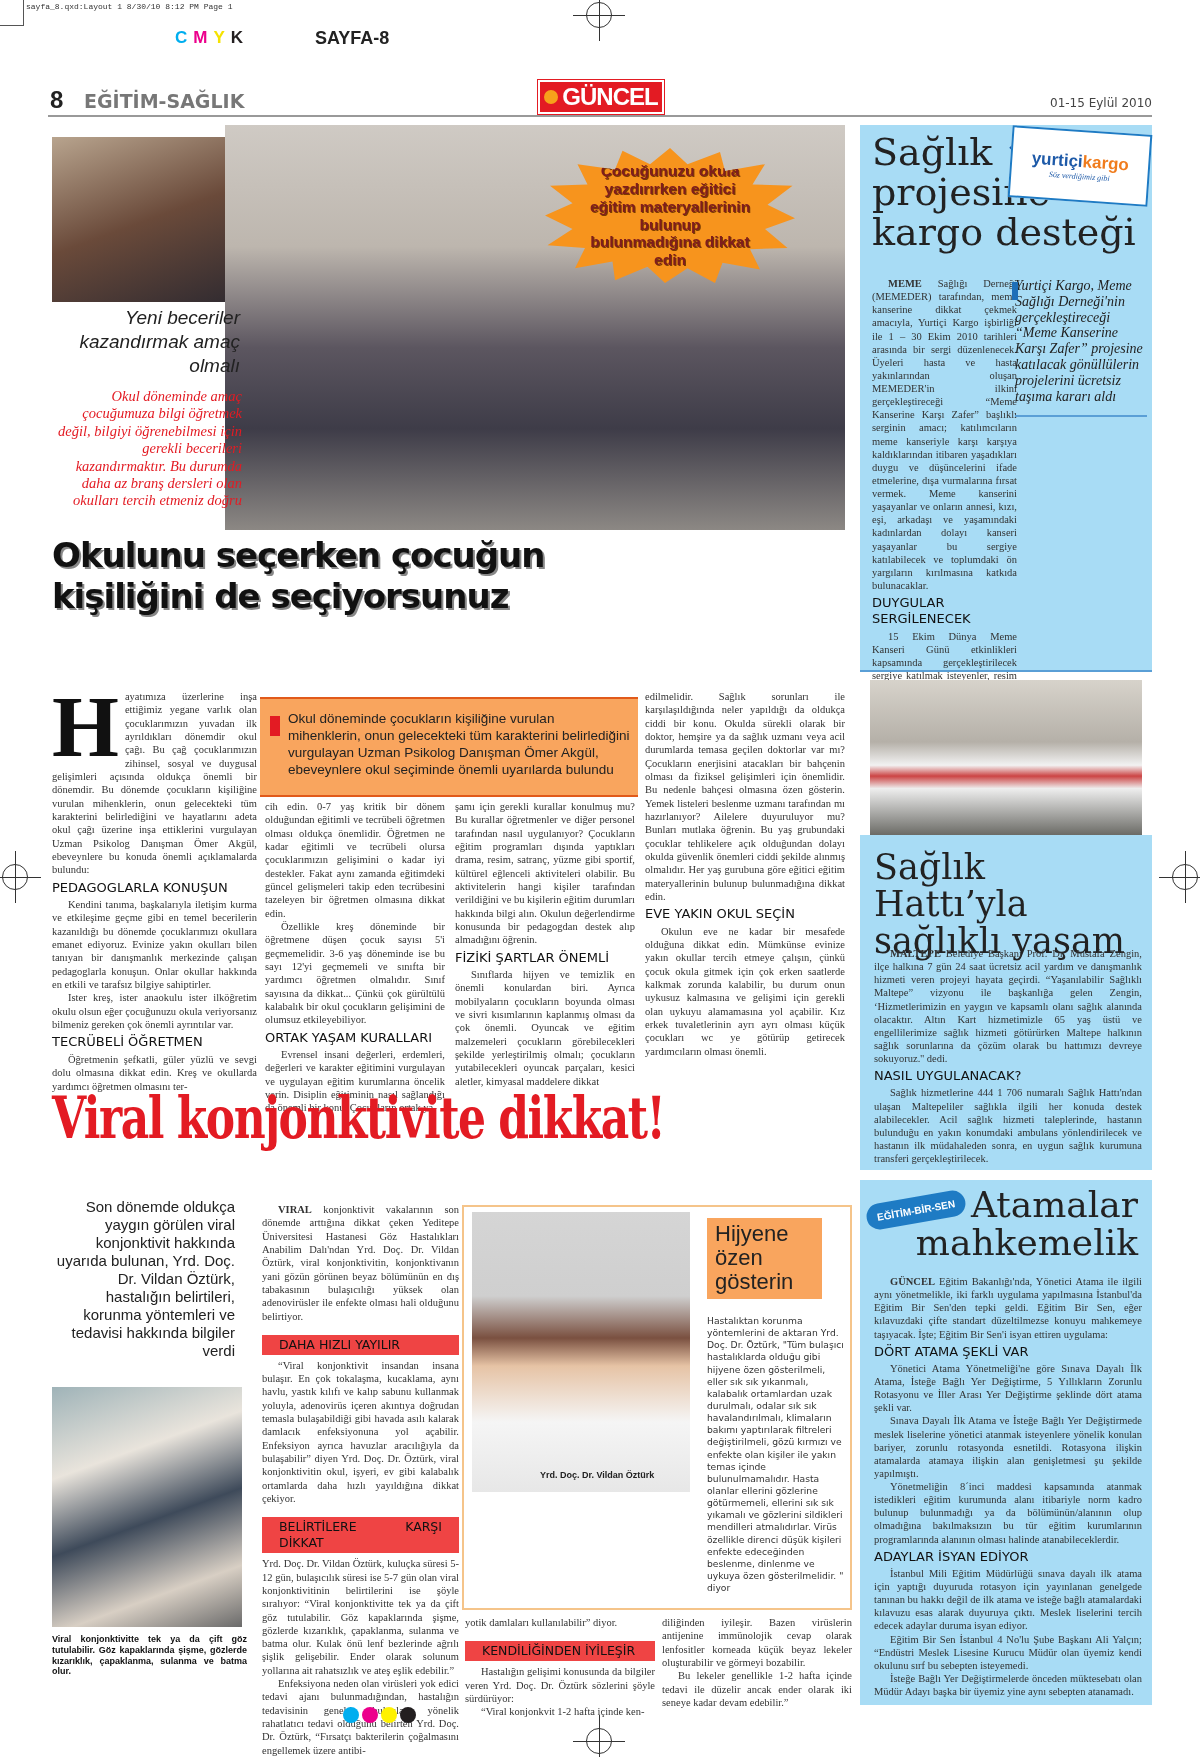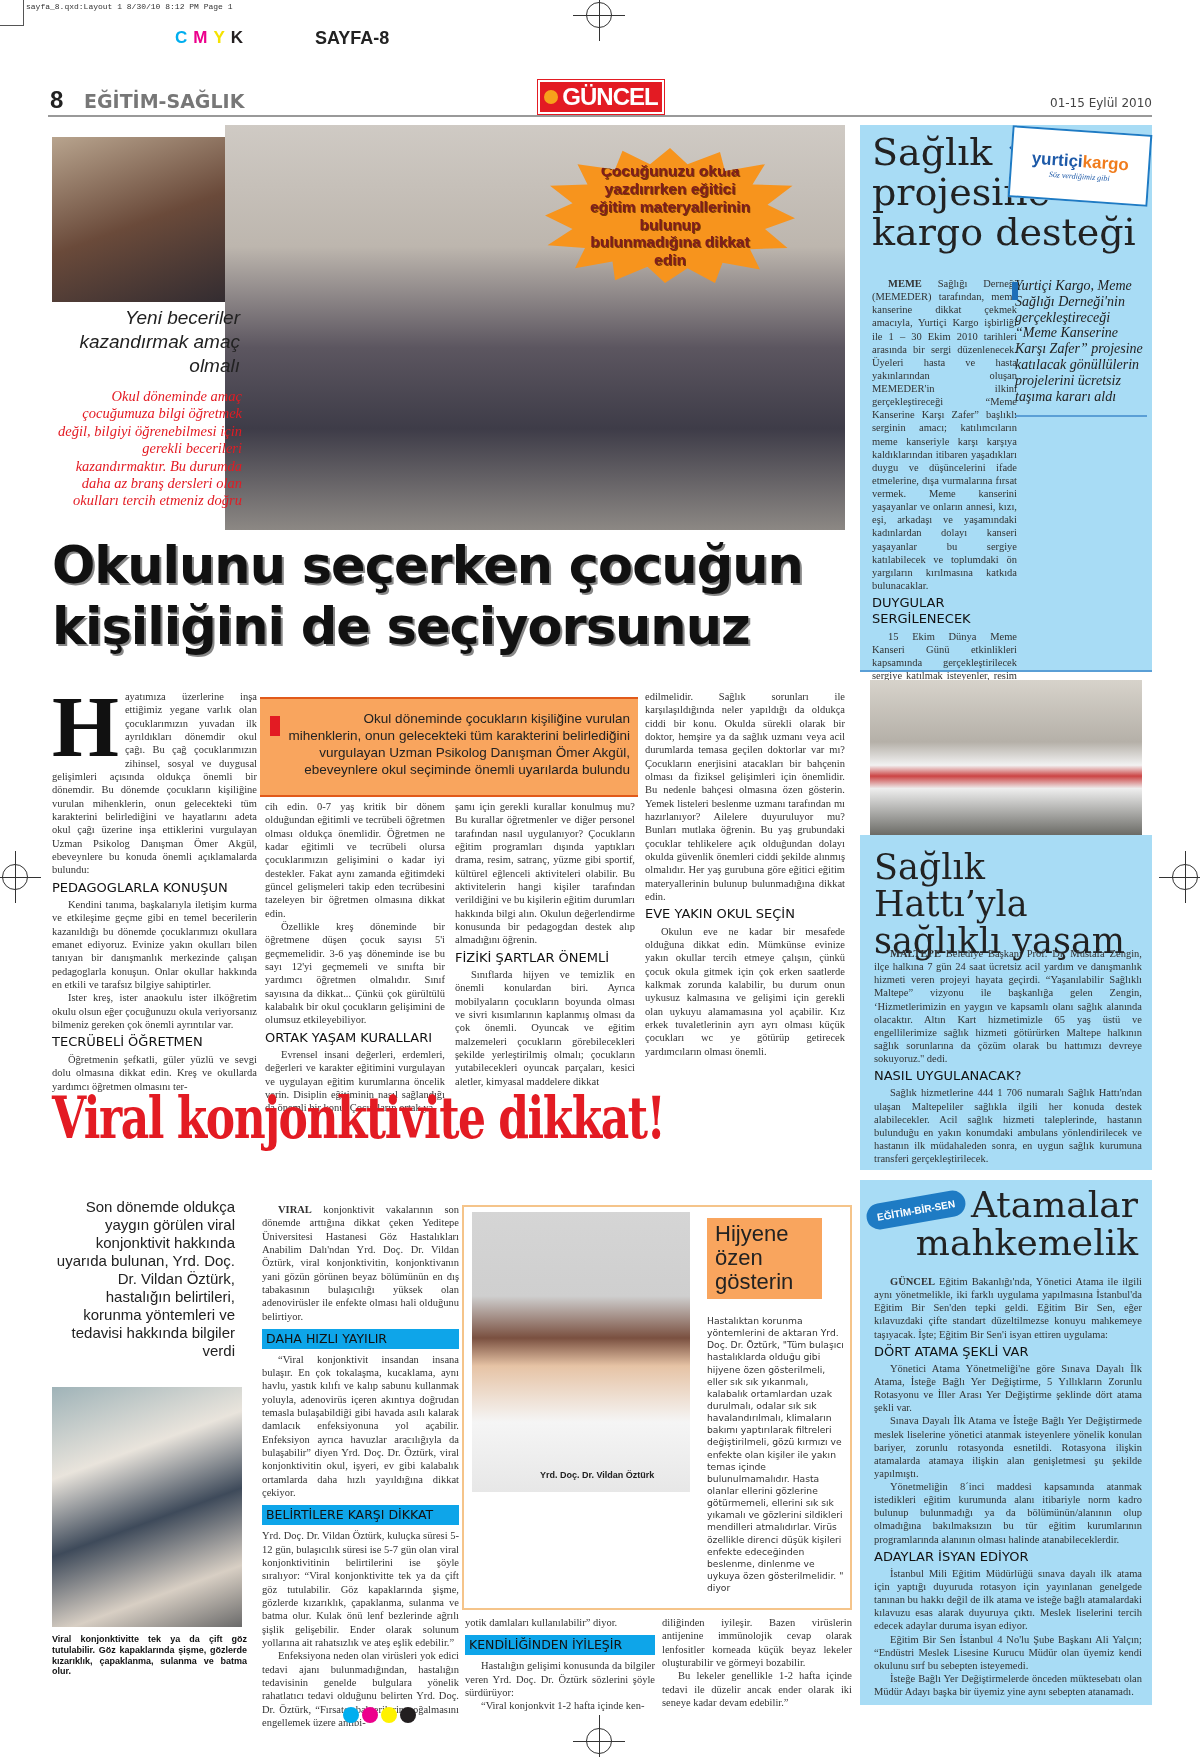--- a/index.html
+++ b/index.html
@@ -19,31 +19,31 @@
   .logo-dot { width: 14px; height: 14px; border-radius: 50%; background: #f7a21b; margin-right: 4px; }
   .date { top: 96px; right: 48px; font-family: "DejaVu Sans", sans-serif; font-size: 12px; color: #444; }
   .photo-class { left: 225px; top: 125px; width: 620px; height: 405px; background: linear-gradient(180deg, #cfcac4 0%, #bdb6ae 30%, #5c5660 55%, #3e3c48 75%, #8c8884 100%); }
   .photo-small { left: 52px; top: 137px; width: 195px; height: 165px; background: linear-gradient(160deg, #b8a48e, #6a4a3a 50%, #2f2a30); }
   .starburst { left: 545px; top: 148px; width: 250px; height: 135px; background: #f7941d; clip-path: polygon(50% 0%, 57% 12%, 70% 3%, 72% 17%, 88% 12%, 83% 27%, 99% 28%, 89% 42%, 100% 52%, 88% 60%, 97% 74%, 82% 75%, 86% 90%, 71% 85%, 68% 100%, 57% 89%, 48% 100%, 41% 88%, 28% 98%, 27% 84%, 12% 89%, 16% 74%, 1% 72%, 11% 60%, 0% 50%, 11% 41%, 2% 28%, 17% 27%, 13% 12%, 28% 16%, 31% 2%, 42% 12%); display: flex; align-items: center; justify-content: center; }
   .starburst span { font-family: "Liberation Sans", sans-serif; font-weight: bold; color: #7f1d1d; font-size: 15.5px; text-align: center; line-height: 1.15; text-shadow: 1px 1px 0 #7a3c00; width: 175px; }
 
   .side-head { left: 60px; top: 306px; width: 180px; text-align: right; font-family: "Liberation Sans", sans-serif; font-style: italic; font-size: 19px; line-height: 1.25; color: #222; }
   .side-deck { left: 52px; top: 388px; width: 190px; text-align: right; font-style: italic; font-size: 14.5px; line-height: 1.2; color: #e31b23; }
 
-  .headline { left: 52px; top: 535px; width: 800px; font-family: "DejaVu Sans", sans-serif; font-weight: bold; font-size: 51px; line-height: 1.2; color: #111; text-shadow: 2px 2px 0 #888; letter-spacing: -1px; }
+  .headline { left: 52px; top: 535px; width: 800px; font-family: "DejaVu Sans", sans-serif; font-weight: bold; font-size: 34px; line-height: 1.2; color: #111; text-shadow: 2px 2px 0 #888; letter-spacing: -1px; }
 
   .col { font-size: 10.5px; line-height: 1.27; text-align: justify; color: #333; }
   .col p { text-indent: 16px; }
   .col h4 { font-family: "DejaVu Sans", sans-serif; font-weight: normal; font-size: 13px; color: #111; margin: 3px 0 2px; text-indent: 0; }
   .dropcap { float: left; font-size: 86px; line-height: 70px; margin: 2px 6px 0 0; font-weight: bold; color: #111; }
   .col1 { left: 52px; top: 690px; width: 205px; }
   .col2 { left: 265px; top: 800px; width: 180px; }
   .col3 { left: 455px; top: 800px; width: 180px; }
   .col4 { left: 645px; top: 690px; width: 200px; }
-  .quote-box { left: 260px; top: 697px; width: 378px; height: 100px; background: #f9a55e; border-top: 2px solid #e15a1a; border-bottom: 2px solid #e15a1a; padding: 12px 8px 0 28px; font-family: "Liberation Sans", sans-serif; font-size: 13.5px; line-height: 1.25; color: #222; text-align: right; }
+  .quote-box { left: 260px; top: 697px; width: 378px; height: 100px; background: #f9a55e; border-top: 2px solid #e15a1a; border-bottom: 2px solid #e15a1a; padding: 12px 8px 0 28px; font-family: "Liberation Sans", sans-serif; font-size: 13.5px; line-height: 1.25; color: #222; }
   .quote-box::before { content: ""; position: absolute; left: 10px; top: 17px; width: 10px; height: 20px; background: #e31b23; }
 
   .blue { background: #a8dcf5; }
   .bluebox1 { left: 860px; top: 125px; width: 292px; height: 545px; }
   .bluebox2 { left: 860px; top: 835px; width: 292px; height: 335px; }
   .bluebox3 { left: 860px; top: 1180px; width: 292px; height: 525px; }
   .b-head { font-family: "DejaVu Serif", serif; color: #222; line-height: 1.05; }
   .kargo-logo { left: 1010px; top: 130px; width: 140px; height: 72px; background: #fff; border: 2px solid #1e7bc4; transform: rotate(4deg); display: flex; flex-direction: column; align-items: center; justify-content: center; }
   .kargo-logo .k { font-family: "Liberation Sans", sans-serif; font-weight: bold; color: #1e5aa8; font-size: 17px; }
   .kargo-logo .k span { color: #f07c1d; }
@@ -60,21 +60,21 @@
 
   .badge-egitim { left: 866px; top: 1197px; width: 100px; height: 26px; background: #1e7bc4; color: #fff; border-radius: 13px; transform: rotate(-10deg); font-family: "Liberation Sans", sans-serif; font-weight: bold; font-size: 10px; display: flex; align-items: center; justify-content: center; }
 
   .viral-head { left: 52px; top: 1085px; width: 800px; font-family: "DejaVu Serif", serif; font-weight: bold; font-size: 44px; color: #e31b23; letter-spacing: -1.5px; transform: scaleY(1.3); transform-origin: left top; }
   .viral-deck { left: 55px; top: 1198px; width: 180px; text-align: right; font-family: "Liberation Sans", sans-serif; font-size: 15px; line-height: 1.2; color: #222; }
   .photo-eye { left: 52px; top: 1387px; width: 190px; height: 240px; background: linear-gradient(160deg, #9fb3b8, #e9e4dc 30%, #3e4a5a 55%, #d8cfc4 80%, #6a6a6a); }
   .eye-cap { left: 52px; top: 1634px; width: 195px; font-family: "Liberation Sans", sans-serif; font-weight: bold; font-size: 9px; line-height: 1.2; color: #111; text-align: justify; }
   .vcol1 { left: 262px; top: 1203px; width: 197px; }
   .vcol-b1 { left: 465px; top: 1616px; width: 190px; }
   .vcol-b2 { left: 662px; top: 1616px; width: 190px; }
-  .orange-bar { background: #0ea5e9; font-family: "DejaVu Sans", sans-serif; font-size: 12.5px; padding: 2px 4px; color: #111; margin: 6px 0 4px; text-indent: 0 !important; }
+  .orange-bar { background: #ef4444; font-family: "DejaVu Sans", sans-serif; font-size: 12.5px; padding: 2px 17px; color: #111; margin: 12px 0 4px; text-indent: 0 !important; }
   .hij-box { left: 462px; top: 1205px; width: 390px; height: 405px; border: 2px solid #f5c48a; }
   .photo-doc { left: 472px; top: 1212px; width: 218px; height: 280px; background: linear-gradient(180deg, #d5d5d5 0%, #cfcfcf 30%, #7a5040 45%, #e6c3a5 55%, #f5f5f5 75%, #e7e7e7 100%); }
   .doc-cap { left: 540px; top: 1470px; font-family: "Liberation Sans", sans-serif; font-weight: bold; font-size: 9px; color: #222; }
   .hij-title { left: 707px; top: 1218px; width: 115px; background: #f9a55e; padding: 4px 8px; font-family: "Liberation Sans", sans-serif; font-size: 22px; line-height: 1.1; color: #222; }
   .hij-text { left: 707px; top: 1315px; width: 140px; font-family: "DejaVu Sans", sans-serif; font-size: 9.2px; line-height: 1.32; color: #333; }
 
   .dots { top: 1707px; left: 343px; display: flex; gap: 3px; }
   .dots span { width: 16px; height: 16px; border-radius: 50%; display: block; }
 </style>
 </head>

